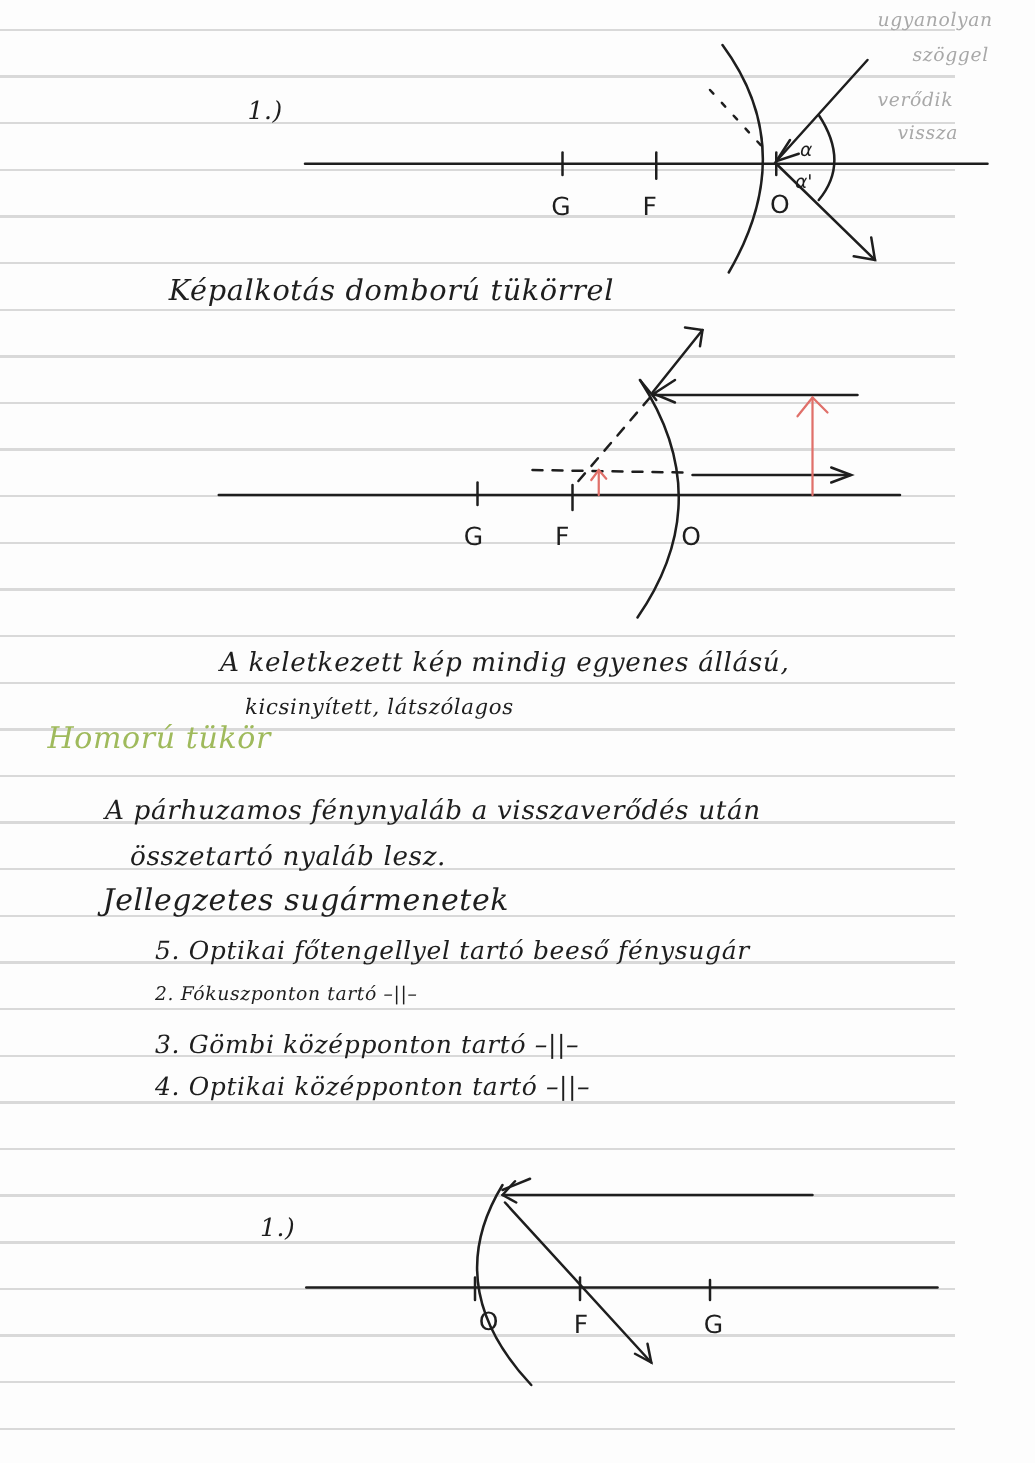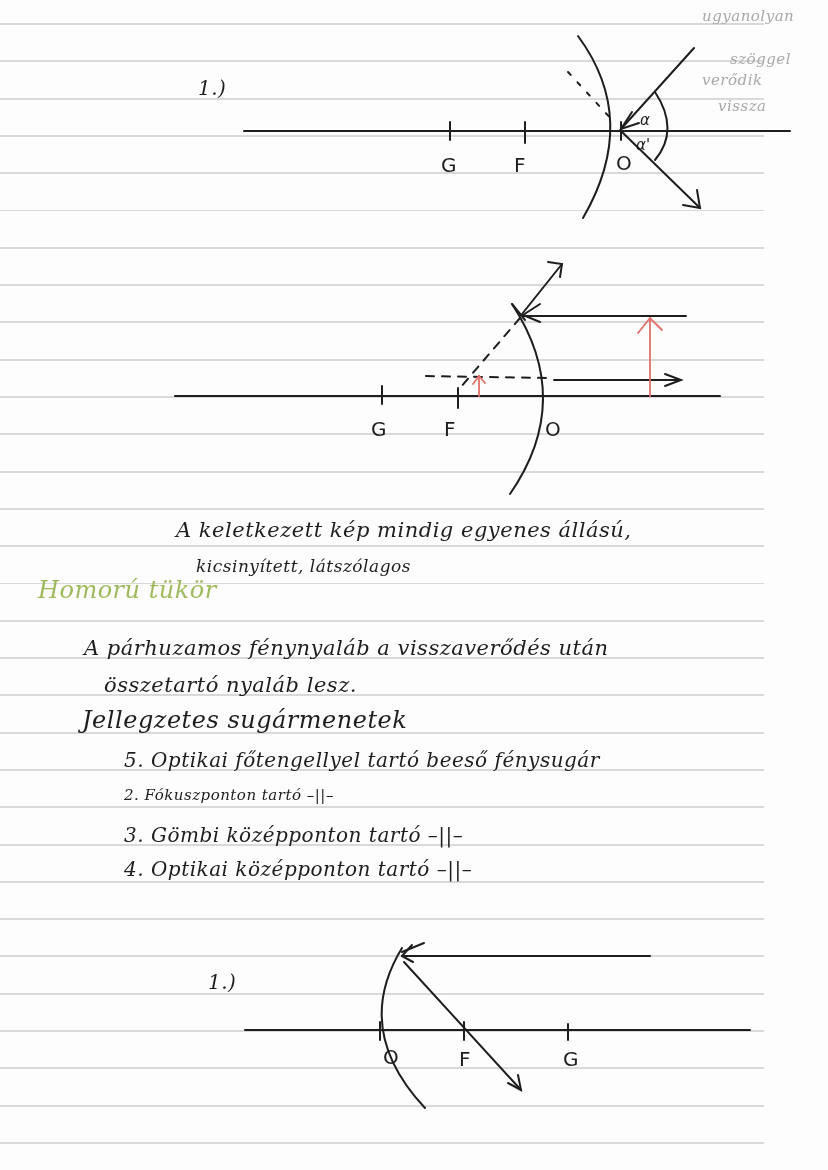--- a/index.html
+++ b/index.html
@@ -28,21 +28,21 @@
   .diagram { position: absolute; left: 0; top: 0; }
   svg text { font-family: "DejaVu Sans", sans-serif; }
 </style>
 </head>
 <body>
 
 <div class="page">
 
   <div class="hw note-grey" style="left:700px; top:6px; width:128px;">
     <div style="position:absolute; left:2px; top:0px;">ugyanolyan</div>
-    <div style="position:absolute; left:30px; top:43px;">szöggel</div>
+    <div style="position:absolute; left:30px; top:28px;">szöggel</div>
     <div style="position:absolute; left:2px; top:64px;">verődik</div>
     <div style="position:absolute; left:18px; top:90px;">vissza</div>
   </div>
 
   <div class="diagram" style="left:0; top:0; width:828px; height:220px;">
     <svg width="828" height="220" viewBox="0 0 828 220">
       <g stroke="#1e1e1e" stroke-width="2" fill="none" stroke-linecap="round">
 
         <line x1="244" y1="131" x2="790" y2="131"></line>
 
@@ -66,20 +66,21 @@
       <text x="441" y="172" font-size="20" fill="#1e1e1e">G</text>
       <text x="514" y="172" font-size="20" fill="#1e1e1e">F</text>
       <text x="616" y="170" font-size="20" fill="#1e1e1e">O</text>
       <text x="640" y="125" font-size="15" font-style="italic" fill="#1e1e1e">α</text>
       <text x="636" y="150" font-size="15" font-style="italic" fill="#1e1e1e">α'</text>
     </svg>
   </div>
 
   <div class="hw" style="left:198px; top:76px; font-size:20px;">1.)</div>
 
+  <div class="hw" style="left:135px; top:220px; font-size:23px;">Képalkotás domború tükörrel</div>
 
   <div class="diagram" style="left:0; top:250px; width:828px; height:250px;">
     <svg width="828" height="250" viewBox="0 250 828 250">
       <g stroke="#1e1e1e" stroke-width="2" fill="none" stroke-linecap="round">
         <line x1="175" y1="396" x2="720" y2="396"></line>
         <line x1="382" y1="386" x2="382" y2="404"></line>
         <line x1="458" y1="388" x2="458" y2="408"></line>
 
         <path d="M512 304 Q575 400 510 494"></path>
 

